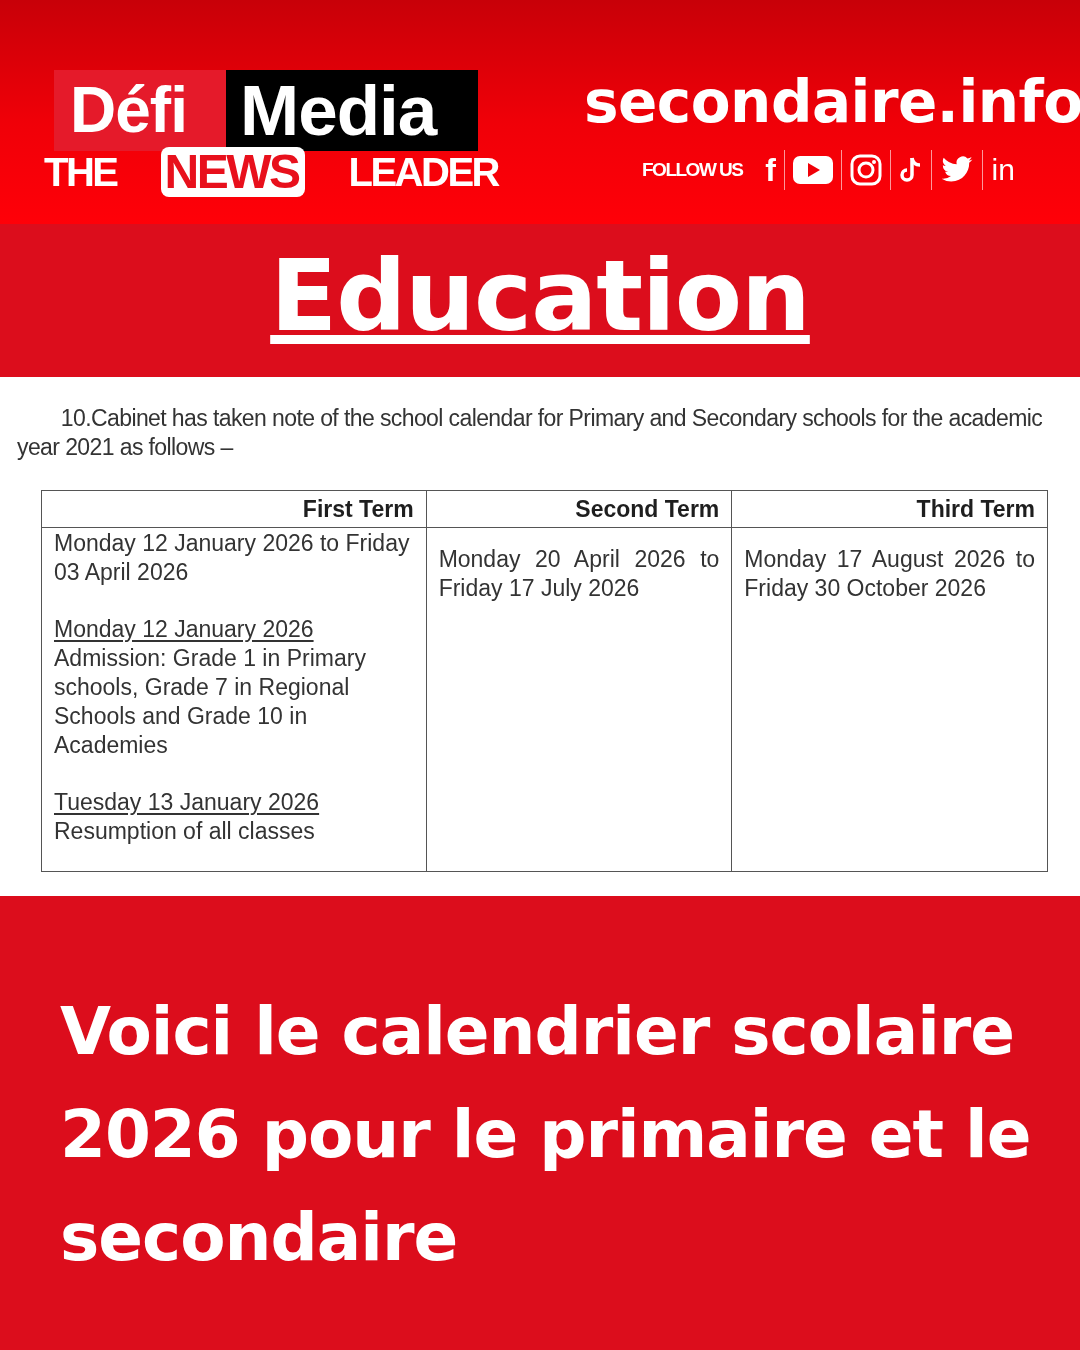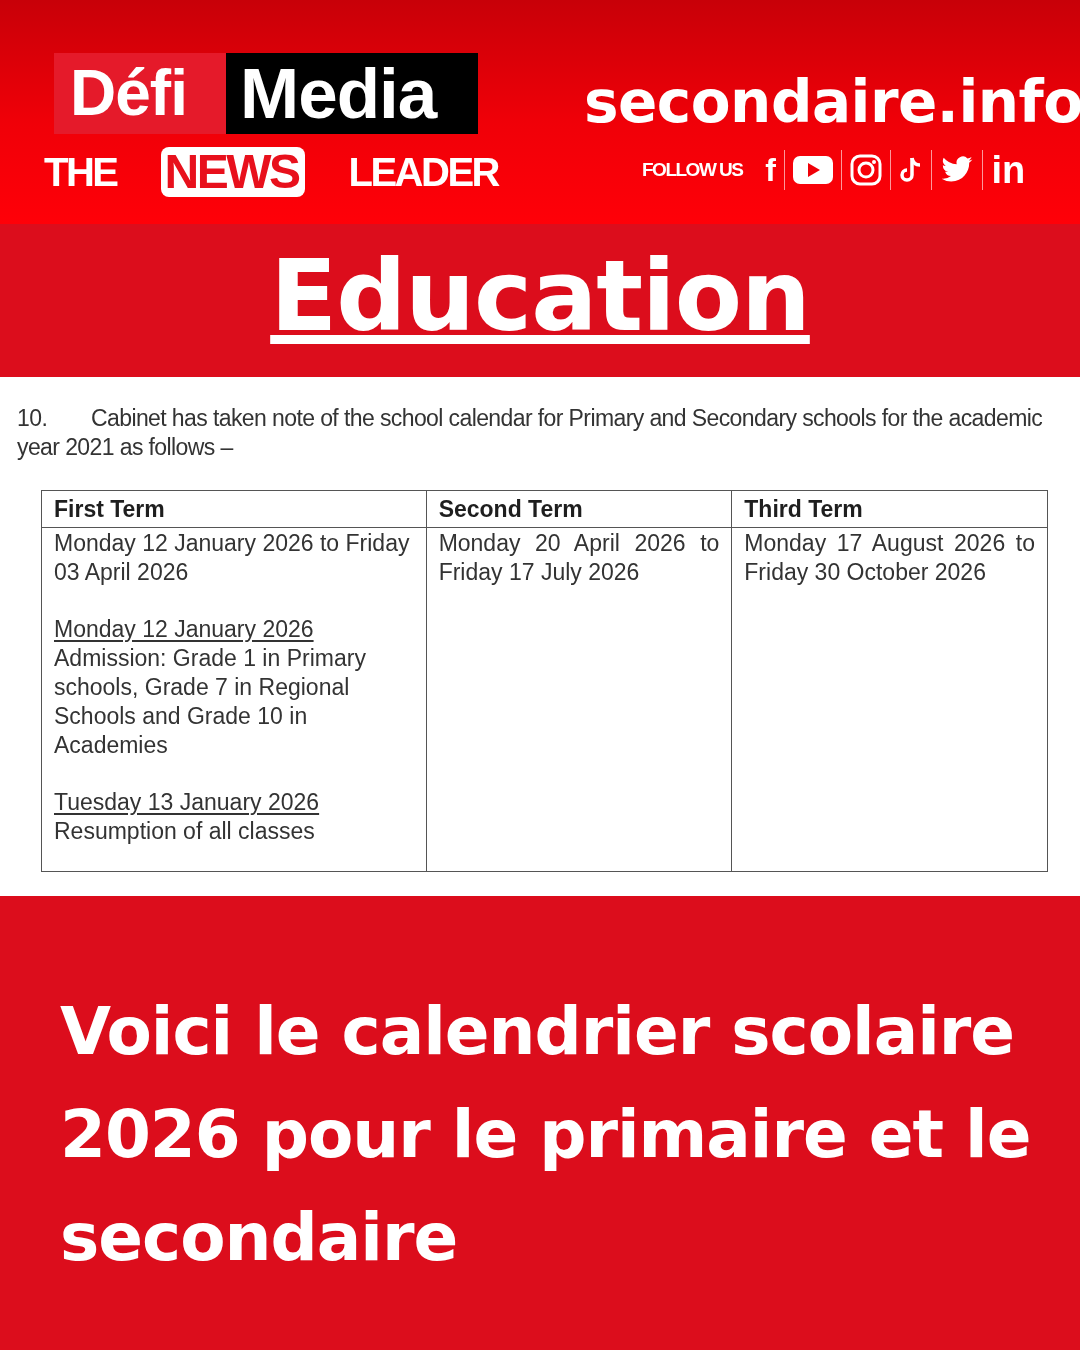--- a/index.html
+++ b/index.html
@@ -4,21 +4,21 @@
 <style>
   * { margin: 0; padding: 0; box-sizing: border-box; }
   html, body { width: 1080px; height: 1350px; overflow: hidden; background: #dc0d1c; }
   body { font-family: "Liberation Sans", "DejaVu Sans", sans-serif; position: relative; }
 
   
   .header {
     position: absolute; left: 0; top: 0; width: 1080px; height: 224px;
     background: linear-gradient(180deg, #c80008 0%, #f00008 55%, #ff0008 100%);
   }
-  .logo-box { position: absolute; left: 44px; top: 53px; height: 81px; display: flex; padding-left: 10px; }
+  .logo-box { position: absolute; left: 44px; top: 70px; height: 81px; display: flex; padding-left: 10px; }
   .logo-defi {
     background: #e51a2a; color: #fff; font-weight: 700; font-size: 64px;
     padding: 0 16px 0 16px; line-height: 81px; letter-spacing: -1px; width: 172px;
   }
   .logo-media {
     background: #000; color: #fff; font-weight: 700; font-size: 71px;
     padding: 0 14px; line-height: 81px; letter-spacing: -1px; width: 252px;
   }
   .tagline { position: absolute; left: 44px; top: 146px; display: flex; align-items: center; height: 52px; gap: 36px; }
   .tag-text { color: #fff; font-weight: 700; font-size: 40px; letter-spacing: -2.5px; }
@@ -28,50 +28,50 @@
   }
   .site-url {
     position: absolute; left: 584px; top: 68px; color: #fff; font-weight: 700; font-size: 58px;
     letter-spacing: -0.5px; font-family: "DejaVu Sans", sans-serif;
   }
   .follow { position: absolute; left: 642px; top: 148px; height: 44px; display: flex; align-items: center; }
   .follow-label { color: #fff; font-weight: 700; font-size: 19px; letter-spacing: -1.5px; margin-right: 14px; }
   .soc { color: #fff; display: flex; align-items: center; justify-content: center; height: 40px; padding: 0 8px; }
   .sep { width: 1px; height: 40px; background: rgba(255,255,255,0.6); }
   .soc-f { font-weight: 700; font-size: 32px; width: 28px; }
-  .soc-in { font-weight: 700; font-size: 38px; }
+  .soc-in { font-weight: 400; font-size: 30px; }
 
   
   .category-band {
     position: absolute; left: 0; top: 224px; width: 1080px; height: 153px; background: #dc0d1c;
     display: flex; align-items: center; justify-content: center;
   }
   .category-title { color: #fff; font-weight: 700; font-size: 98px; letter-spacing: -1px; margin-top: -10px; font-family: "DejaVu Sans", sans-serif; text-decoration: underline; }
 
   
   .doc {
     position: absolute; left: 0; top: 377px; width: 1080px; height: 519px; background: #fff;
     color: #2a2a2a;
   }
   .doc-para {
     position: absolute; left: 17px; top: 27px; width: 1060px; font-size: 23px; line-height: 29px;
     letter-spacing: -0.6px; color: #333;
   }
-  .doc-para .num { display: inline-block; width: 74px; }
+  .doc-para .num { display: inline-block; width: 74px; text-align: right; }
   table.cal {
     position: absolute; left: 41px; top: 113px; width: 1007px; border-collapse: collapse;
     font-size: 23px; color: #333;
   }
   table.cal th, table.cal td { border: 1.5px solid #555; vertical-align: top; text-align: left; padding: 0 12px; }
-  table.cal th { font-weight: 700; height: 36px; line-height: 36px; color: #1e1e1e; }
+  table.cal th { font-weight: 700; height: 36px; line-height: 36px; color: #1e1e1e; text-align: right; }
   table.cal td { height: 344px; padding-top: 1px; line-height: 29px; }
   .col1 { width: 385px; } .col2 { width: 306px; } .col3 { width: 316px; }
   .blk { margin-bottom: 28px; }
   .u { text-decoration: underline; text-underline-offset: 3px; }
-  .just { text-align: justify; text-align-last: left; }
+  .just { text-align: justify; text-align-last: left; margin-top: 16px; }
 
   
   .headline-band { position: absolute; left: 0; top: 896px; width: 1080px; height: 454px; background: #dc0d1c; }
   .headline {
     position: absolute; left: 60px; top: 84px; width: 1000px; text-align: left; color: #fff;
     font-weight: 700; font-size: 66px; line-height: 103px; font-family: "DejaVu Sans", sans-serif;
     letter-spacing: -1px;
   }
 </style>
 </head>

